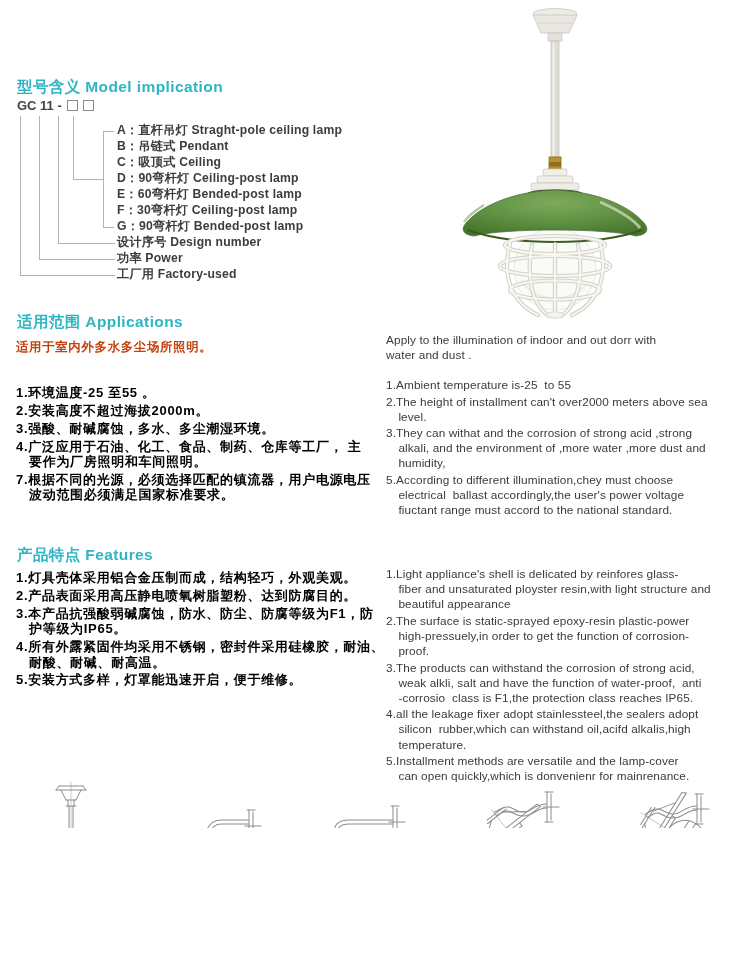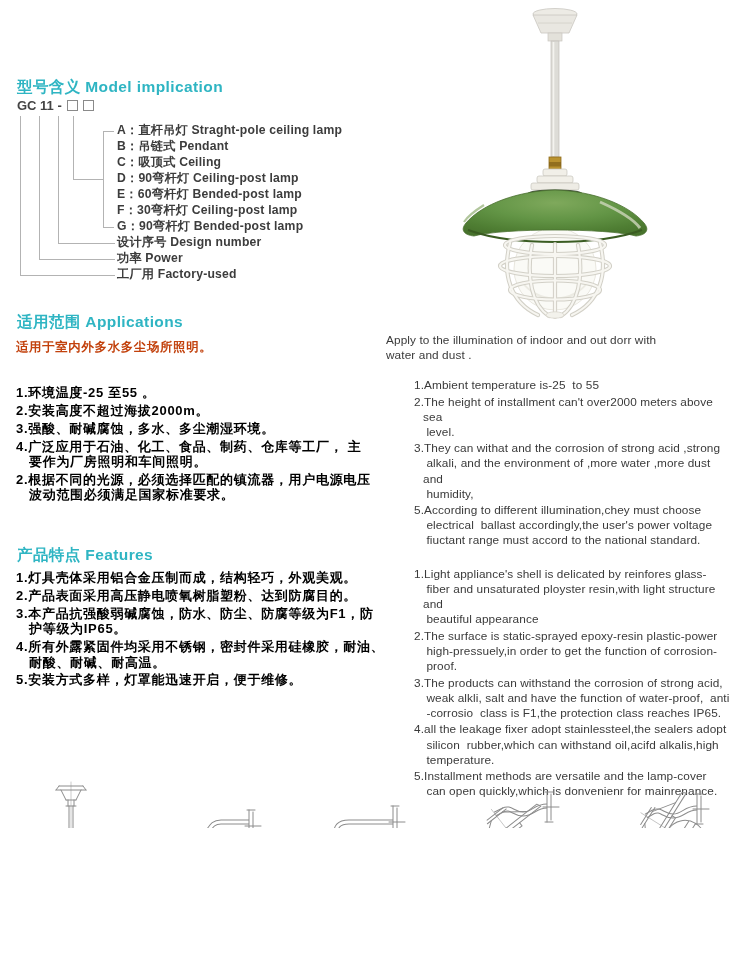--- a/index.html
+++ b/index.html
@@ -10,21 +10,21 @@
   .code-row{position:absolute;left:17px;top:98px;font-size:13px;font-weight:bold;color:#444;display:flex;align-items:center;}
   .code-box{display:inline-block;width:9px;height:9px;border:1.2px solid #8a8a8a;margin-left:5px;background:#fff;}
   .tree-line{position:absolute;}
   .model-rows{position:absolute;left:117px;top:122px;font-size:12.2px;font-weight:bold;line-height:16px;letter-spacing:0.2px;color:#3c3c3c;white-space:nowrap;}
   
   .cn-text{position:absolute;font-size:12.4px;font-weight:bold;letter-spacing:0.7px;line-height:15.4px;color:#c2410c;}
   .cn-list{position:absolute;font-size:13px;font-weight:bold;letter-spacing:0.7px;line-height:15.4px;color:#000000;}
   .cn-item{padding-left:13px;text-indent:-13px;white-space:pre-wrap;margin-bottom:2.5px;}
   .en-text{position:absolute;font-size:11.8px;line-height:15.1px;letter-spacing:0.1px;color:#3a3a3a;white-space:pre-wrap;}
   .en-list{position:absolute;font-size:11.8px;line-height:15.1px;letter-spacing:0.1px;color:#3a3a3a;}
-  .en-item{padding-left:9px;text-indent:-9px;white-space:pre-wrap;margin-bottom:1.5px;margin-left:28px;}
+  .en-item{padding-left:9px;text-indent:-9px;white-space:pre-wrap;margin-bottom:1.5px;}
   
   .variant-svg{position:absolute;top:776px;width:130px;height:166px;}
   .variant-label{position:absolute;top:942px;width:130px;text-align:center;font-size:13px;font-weight:bold;letter-spacing:0.4px;color:#2b2b2b;white-space:nowrap;}
   svg{display:block;}
 </style>
 </head>
 <body>
 
 <div class="page">
 
@@ -115,21 +115,21 @@
   </svg>
 
   <div class="heading" style="left:17px;top:312px;">适用范围 Applications</div>
   <div class="cn-text" style="left:16px;top:340px;width:372px;">适用于室内外多水多尘场所照明。</div>
   <div class="cn-list" style="left:16px;top:385px;width:372px;">
     <div class="cn-item">1.环境温度-25 至55 。</div>
     <div class="cn-item">2.安装高度不超过海拔2000m。</div>
     <div class="cn-item">3.强酸、耐碱腐蚀，多水、多尘潮湿环境。</div>
     <div class="cn-item">4.广泛应用于石油、化工、食品、制药、仓库等工厂， 主
 要作为厂房照明和车间照明。</div>
-    <div class="cn-item">2.根据不同的光源，必须选择匹配的镇流器，用户电源电压
+    <div class="cn-item">7.根据不同的光源，必须选择匹配的镇流器，用户电源电压
 波动范围必须满足国家标准要求。</div>
   </div>
   <div class="en-text" style="left:386px;top:333px;width:345px;">Apply to the illumination of indoor and out dorr with
 water and dust .</div>
   <div class="en-list" style="left:386px;top:378px;width:345px;">
     <div class="en-item">1.Ambient temperature is-25  to 55</div>
     <div class="en-item">2.The height of installment can't over2000 meters above sea
  level.</div>
     <div class="en-item">3.They can withat and the corrosion of strong acid ,strong
  alkali, and the environment of ,more water ,more dust and

